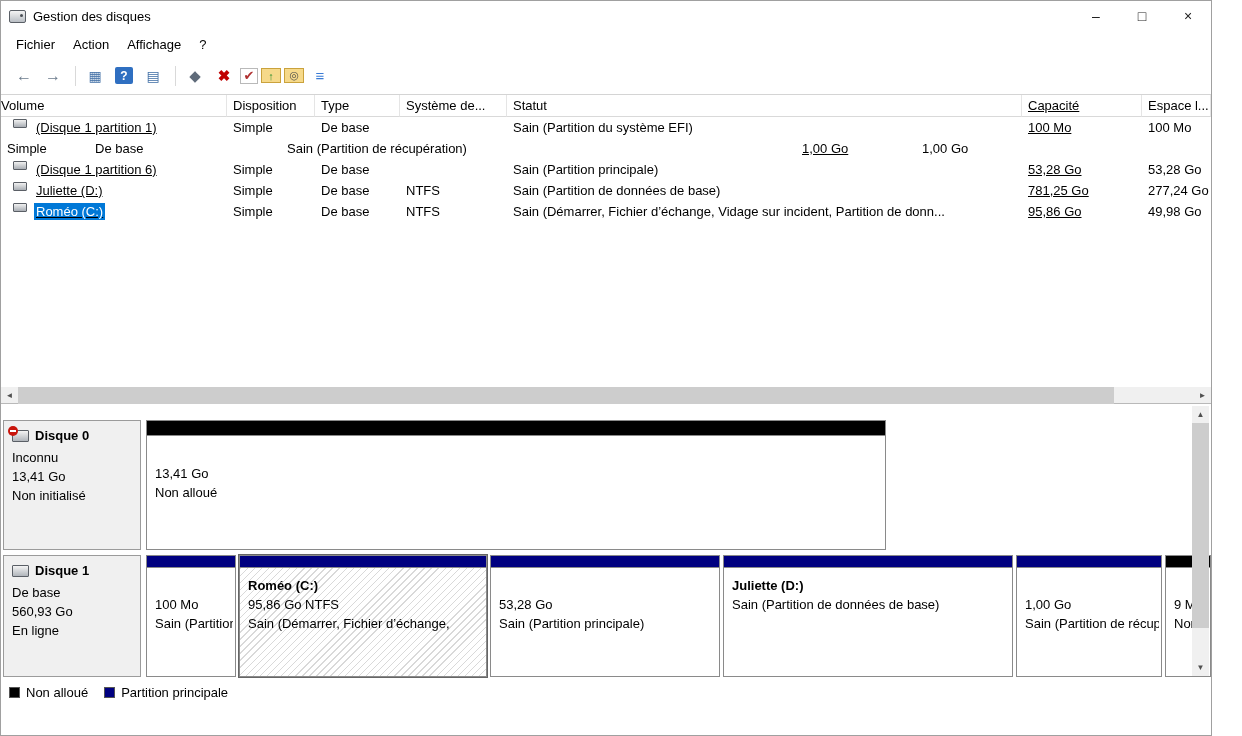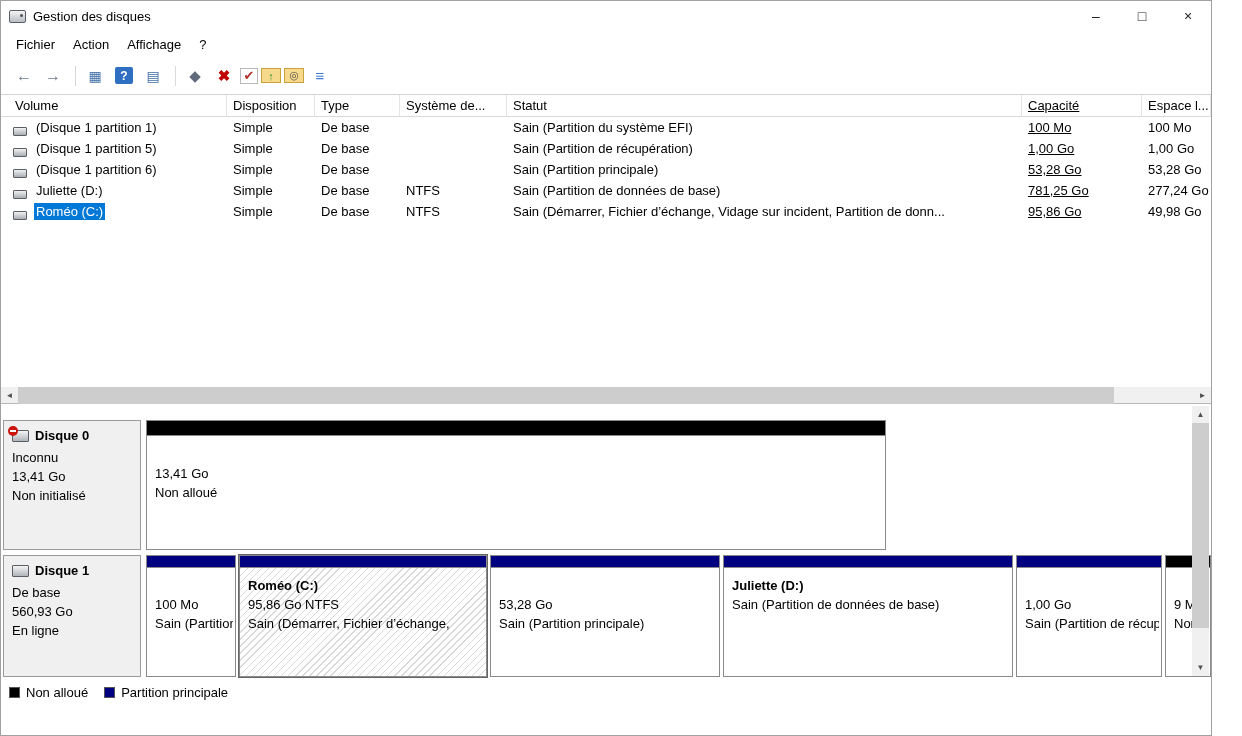--- a/index.html
+++ b/index.html
@@ -43,21 +43,21 @@
                white-space:nowrap; overflow:hidden; cursor:default; }
   .lv-row { display:flex; height:21px; align-items:center; }
   .lv-cell { padding:0 6px; white-space:nowrap; overflow:hidden; }
   .c-volume   { width:226px; }
   .c-dispo    { width:88px; }
   .c-type     { width:85px; }
   .c-fs       { width:107px; }
   .c-statut   { width:515px; }
   .c-capacite { width:120px;text-decoration:underline; }
   .c-espace   { flex:1; }
-  .c-volume.lv-cell { display:flex; align-items:flex-end; padding-left:12px; }
+  .c-volume.lv-cell { display:flex; align-items:flex-start; padding-left:12px;text-decoration:underline; }
   .row-ico { flex:0 0 14px; height:9px; margin-right:7px; border:1px solid #5a5f66;
              background:linear-gradient(#f1f1f1,#a9aeb4); border-radius:1px; }
   .vol-label { padding:1px 2px; }
   .vol-label.selected { color:#fff; }
 
   
   .hscroll { height:17px; background:#f0f0f0; display:flex; border-bottom:1px solid #b9b9b9; }
   .hs-btn { width:17px; height:17px; display:flex; align-items:center; justify-content:center;
             font-size:8px; color:#505050; }
   .hs-track { flex:1; position:relative; }
@@ -138,21 +138,21 @@
     <span class="tb-icon">◆</span>
     <span class="tb-icon tb-red">✖</span>
     <span class="tb-icon tb-check">✔</span>
     <span class="tb-icon tb-folder up">↑</span>
     <span class="tb-icon tb-folder search">◎</span>
     <span class="tb-icon tb-list">≡</span>
   </div>
 
   <div class="listview">
     <div class="lv-header">
-      <span class="lv-h-cell c-volume" style="padding-left:14px">Volume</span>
+      <span class="lv-h-cell c-volume" style="padding-left:0">Volume</span>
       <span class="lv-h-cell c-dispo">Disposition</span>
       <span class="lv-h-cell c-type">Type</span>
       <span class="lv-h-cell c-fs">Système de...</span>
       <span class="lv-h-cell c-statut">Statut</span>
       <span class="lv-h-cell c-capacite">Capacité</span>
       <span class="lv-h-cell c-espace">Espace l...</span>
     </div>
 
     <div class="lv-row">
       <span class="lv-cell c-volume">
@@ -161,24 +161,20 @@
         </span>
       <span class="lv-cell c-dispo">Simple</span>
       <span class="lv-cell c-type">De base</span>
       <span class="lv-cell c-fs"></span>
       <span class="lv-cell c-statut">Sain (Partition du système EFI)</span>
       <span class="lv-cell c-capacite">100 Mo</span>
       <span class="lv-cell c-espace">100 Mo</span>
     </div>
 
     <div class="lv-row">
-      <span class="lv-cell c-volume">
-          <span class="row-ico"></span>
-          <span class="vol-label">(Disque 1 partition 5)</span>
-        </span>
       <span class="lv-cell c-dispo">Simple</span>
       <span class="lv-cell c-type">De base</span>
       <span class="lv-cell c-fs"></span>
       <span class="lv-cell c-statut">Sain (Partition de récupération)</span>
       <span class="lv-cell c-capacite">1,00 Go</span>
       <span class="lv-cell c-espace">1,00 Go</span>
     </div>
 
     <div class="lv-row">
       <span class="lv-cell c-volume">

